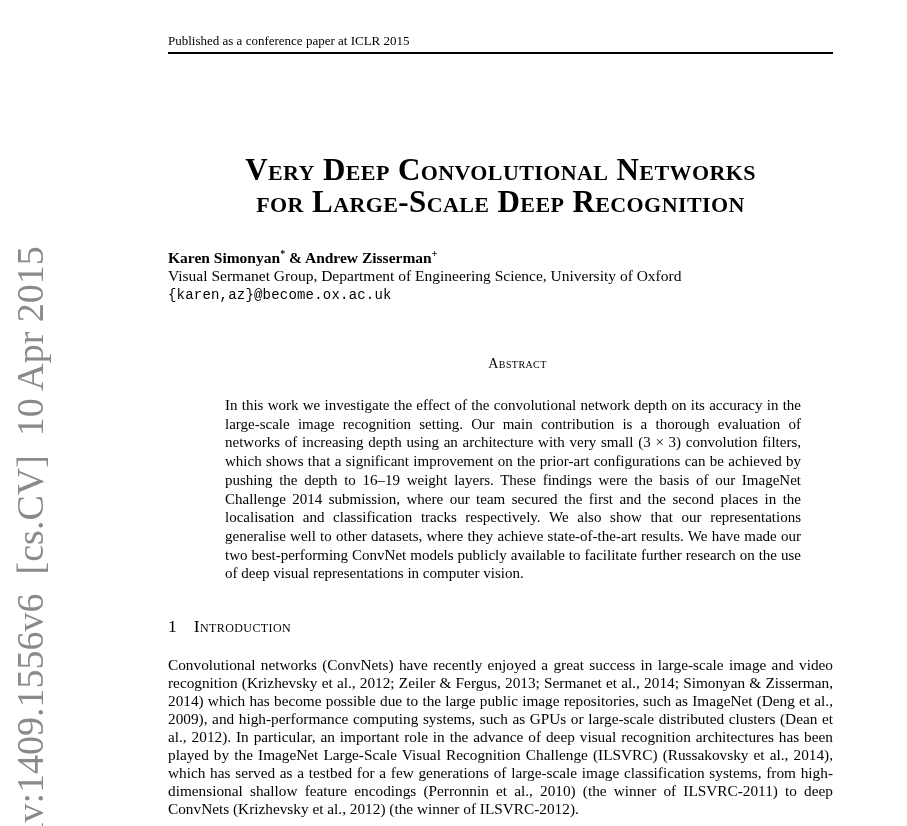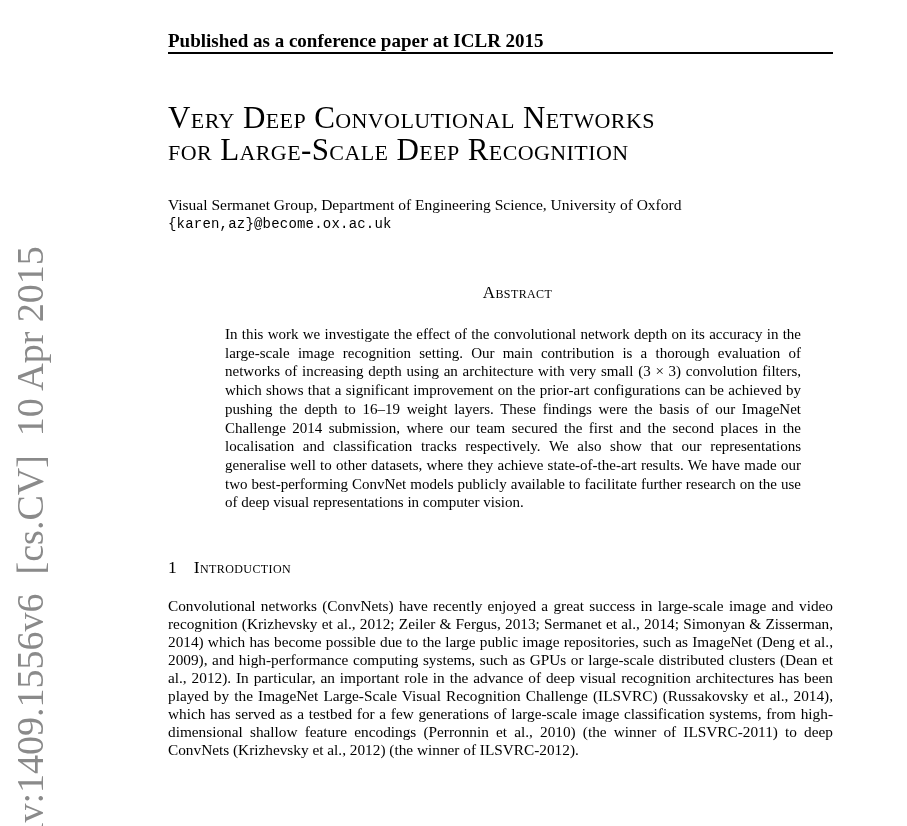--- a/index.html
+++ b/index.html
@@ -34,37 +34,38 @@
     font-family: "Liberation Serif", serif;
   }
   .content {
     position: absolute;
     left: 168px;
     top: 0;
     width: 665px;
     padding-top: 32px;
   }
   .header-note {
-    font-size: 19px;
+    font-size: 13px;
     line-height: 17px;
-    font-weight: bold;
+    font-weight: normal;
     margin: 0;
   }
   .header-rule {
     height: 2px;
     background: #000000;
     margin-top: 3px;
   }
   .title {
-    margin: 48px 0 0 0;
+    margin: 100px 0 0 0;
     font-size: 31px;
     line-height: 32px;
-    font-weight: normal;
+    font-weight: bold;
     font-variant: small-caps;
     letter-spacing: 0.4px;
+    text-align: center;
   }
   .title-line { display: block; }
   .authors-block {
     margin-top: 30px;
     font-size: 15.5px;
   }
   .author-line {
     font-weight: bold;
     line-height: 19px;
   }
@@ -83,32 +84,32 @@
     letter-spacing: 0.2px;
   }
   .abstract {
     margin-top: 50px;
     margin-left: 57px;
     width: 585px;
   }
   .abstract-heading {
     text-align: center;
     font-variant: small-caps;
-    font-size: 17px;
+    font-size: 14px;
     line-height: 20px;
     letter-spacing: 0.4px;
   }
   .abstract-body {
     margin: 22px 9px 0 0;
     font-size: 15px;
     line-height: 18.7px;
     text-align: justify;
   }
   .section-heading {
-    margin-top: 44px;
+    margin-top: 32px;
     font-size: 17.5px;
     line-height: 22px;
   }
   .section-number {
     display: inline-block;
     margin-right: 17px;
   }
   .section-title {
     font-variant: small-caps;
     letter-spacing: 0.4px;
@@ -131,20 +132,23 @@
 
     <div class="header-note">Published as a conference paper at ICLR 2015</div>
     <div class="header-rule"></div>
 
     <h1 class="title">
       <span class="title-line">Very Deep Convolutional Networks</span>
       <span class="title-line">for Large-Scale Deep Recognition</span>
     </h1>
 
     <div class="authors-block">
+      <div class="author-line">
+        <span>Karen Simonyan</span><sup>*</sup><span> &amp; </span><span>Andrew Zisserman</span><sup>+</sup>
+      </div>
       <div class="affiliation">Visual Sermanet Group, Department of Engineering Science, University of Oxford</div>
       <div class="email">{karen,az}@become.ox.ac.uk</div>
     </div>
 
     <div class="abstract">
       <div class="abstract-heading">Abstract</div>
       <p class="abstract-body">In this work we investigate the effect of the convolutional network depth on its accuracy in the large-scale image recognition setting. Our main contribution is a thorough evaluation of networks of increasing depth using an architecture with very small (3 × 3) convolution filters, which shows that a significant improvement on the prior-art configurations can be achieved by pushing the depth to 16–19 weight layers. These findings were the basis of our ImageNet Challenge 2014 submission, where our team secured the first and the second places in the localisation and classification tracks respectively. We also show that our representations generalise well to other datasets, where they achieve state-of-the-art results. We have made our two best-performing ConvNet models publicly available to facilitate further research on the use of deep visual representations in computer vision.</p>
     </div>
 
     <div class="section-heading">

